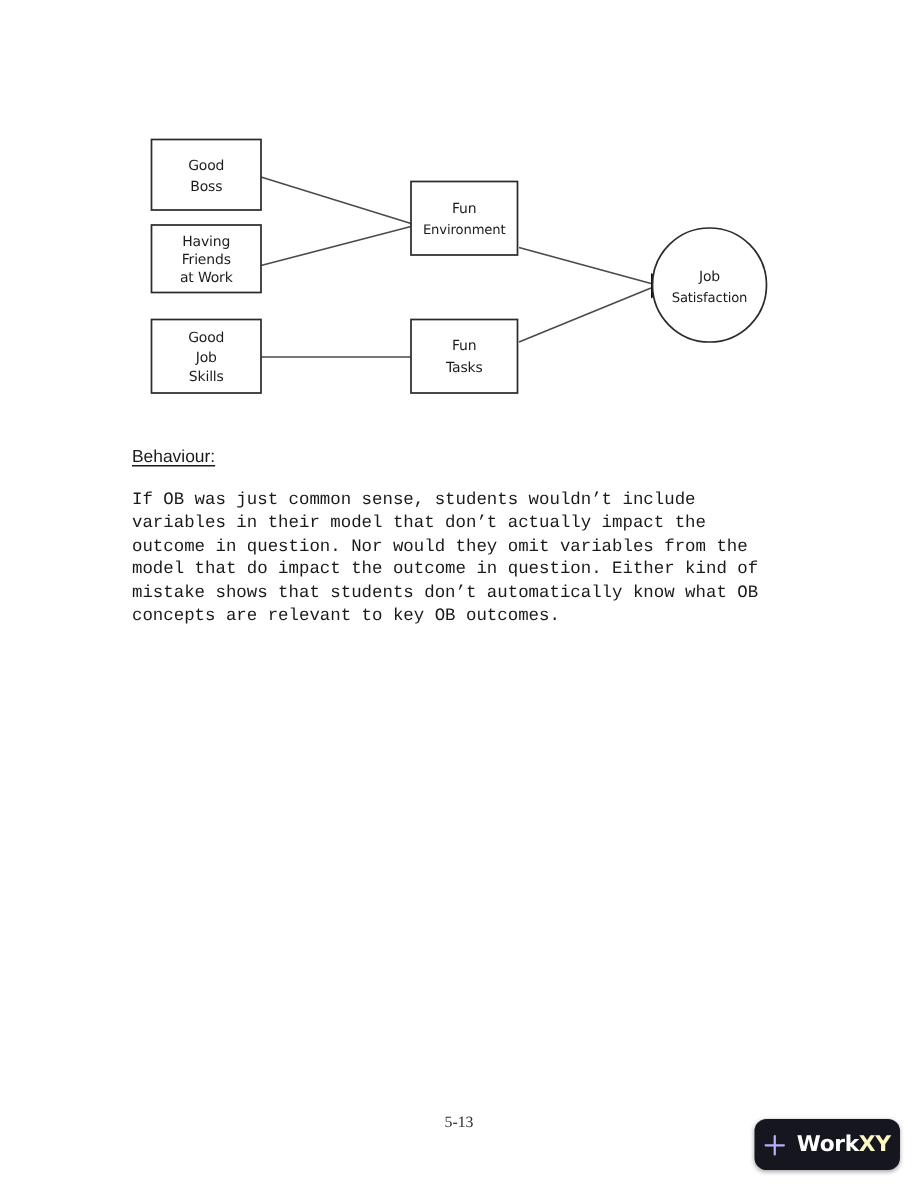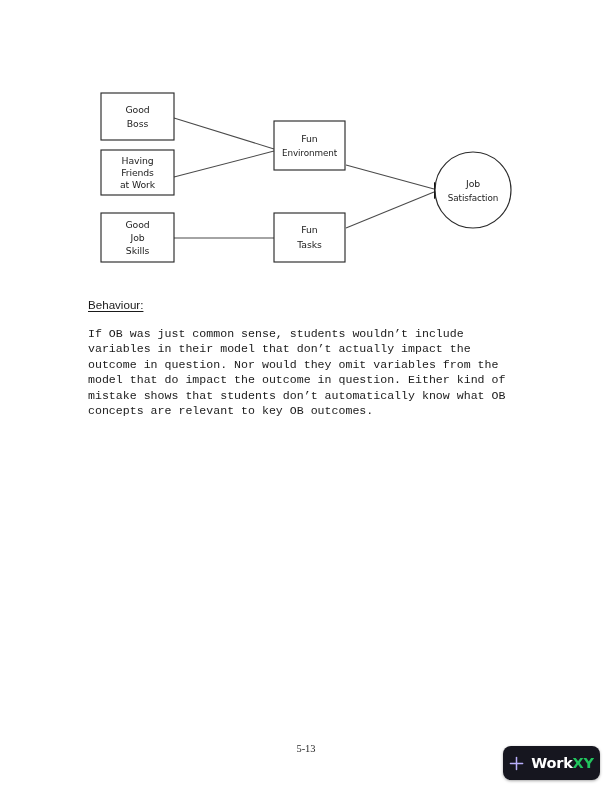--- a/index.html
+++ b/index.html
@@ -119,21 +119,21 @@
     flex: 0 0 auto;
   }
   .watermark .wm-text {
     font-family: "DejaVu Sans", sans-serif;
     font-size: 14.5px;
     font-weight: bold;
     letter-spacing: -0.2px;
     white-space: nowrap;
   }
   .wm-study { color: #ffffff; }
-  .wm-xy { color: #22c55e; }
+  .wm-xy { color: #fef9c3; }
 </style>
 </head>
 <body>
 
 <div class="page">
 
 
   <div class="diagram">
     <svg width="440" height="200" viewBox="0 0 440 200" xmlns="http://www.w3.org/2000/svg">
 

